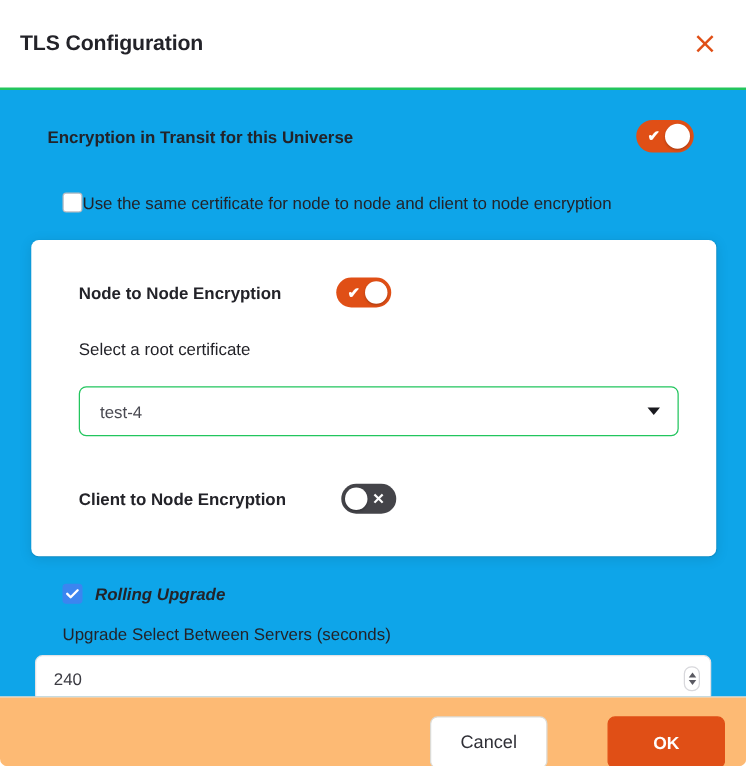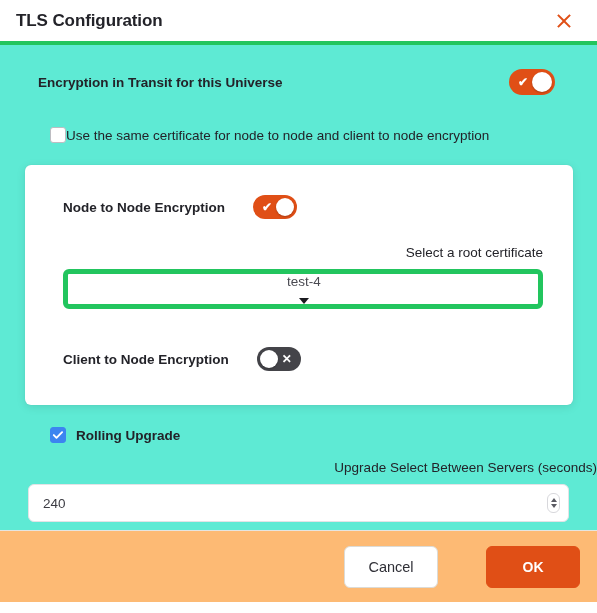--- a/index.html
+++ b/index.html
@@ -16,27 +16,27 @@
     width: 597px;
     height: 613px;
     box-sizing: border-box;
     background: #ffffff;
     border-radius: 6px;
     overflow: hidden;
   }
 
   
   .modal-header {
-    height: 45px;
+    height: 72px;
     box-sizing: border-box;
     display: flex;
     align-items: center;
     justify-content: space-between;
     padding: 0 20px 0 16px;
-    border-bottom: 4px solid #22c55e;
+    border-bottom: 2px solid #22c55e;
   }
   .modal-title {
     font-size: 17px;
     font-weight: bold;
     color: #232329;
     letter-spacing: -0.1px;
   }
   .close-btn {
     width: 26px;
     height: 26px;
@@ -48,23 +48,22 @@
     border: none;
     padding: 0;
   }
   .close-btn svg { display: block; }
 
   
   .modal-body {
     height: 485px;
     box-sizing: border-box;
     overflow: hidden;
-    background: #5eead4;
+    background: #0ea5e9;
     position: relative;
-    text-align: right;
   }
 
   .row-encryption {
     display: flex;
     align-items: center;
     justify-content: space-between;
     padding: 24px 42px 0 38px;
   }
   .label-strong {
     font-size: 13.5px;
@@ -132,53 +131,52 @@
   }
   .cbox.checked {
     background: #3c85f0;
     border: 1px solid #3c85f0;
   }
   .cbox svg { display: block; }
   .cb-label {
     font-size: 13.5px;
     color: #232329;
   }
-  .cb-label.bold { font-weight: bold; }
+  .cb-label.bold { font-weight: bold; font-style: italic; }
 
   
   .inner-card {
     margin: 22px 24px 0 25px;
     background: #ffffff;
     border-radius: 6px;
     box-shadow: 0 2px 10px rgba(0,0,0,.10), 0 0 1px rgba(0,0,0,.12);
     padding: 30px 30px 34px 38px;
     box-sizing: border-box;
   }
   .card-row {
     display: flex;
     align-items: center;
-    gap: 28px;
+    gap: 44px;
   }
   .field-label {
     font-size: 13.5px;
     color: #232329;
-    margin: 26px 0 9px 0;
+    margin: 26px 0 22px 0;
   }
   .select-box {
     height: 40px;
     box-sizing: border-box;
-    border: 5px solid #22c55e;
+    border: 1px solid #22c55e;
     border-radius: 6px;
     background: #fff;
     display: flex;
     align-items: center;
     justify-content: space-between;
     padding: 0 14px 0 16px;
     cursor: pointer;
-    flex-direction: column;
   }
   .select-value {
     font-size: 13.5px;
     color: #4a4a52;
   }
   .caret {
     width: 0; height: 0;
     border-left: 5px solid transparent;
     border-right: 5px solid transparent;
     border-top: 6px solid #1a1a1f;

